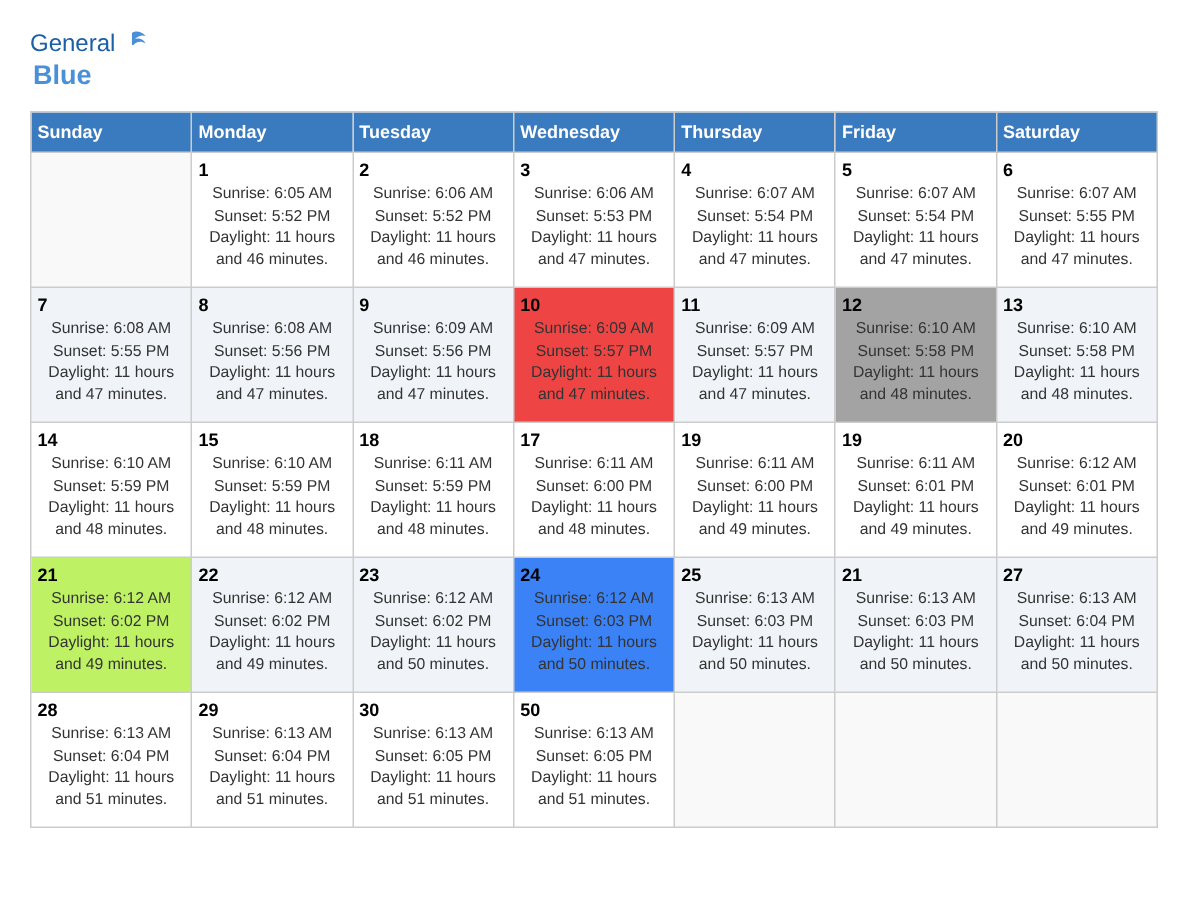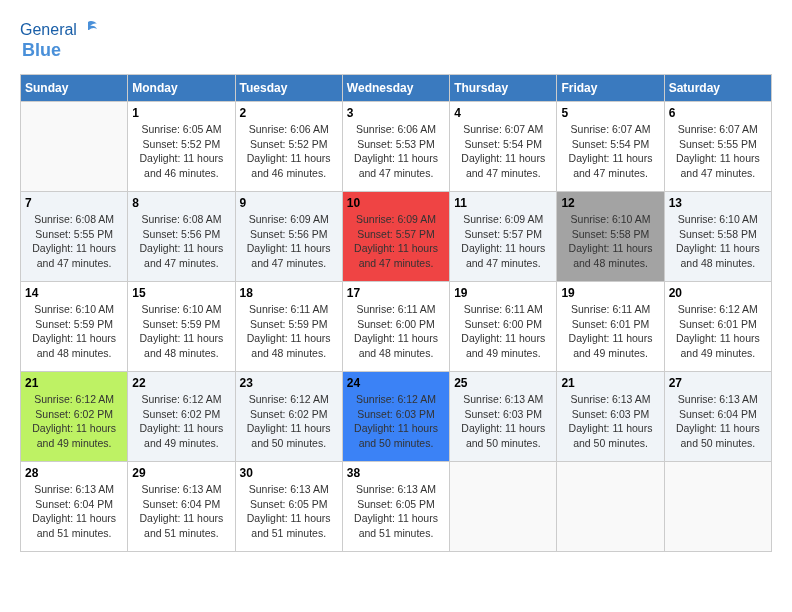--- a/index.html
+++ b/index.html
@@ -235,21 +235,21 @@
         </td>
         <td>
           <div class="day-number">29</div>
           <div class="day-info">Sunrise: 6:13 AM<br>Sunset: 6:04 PM<br>Daylight: 11 hours<br>and 51 minutes.</div>
         </td>
         <td>
           <div class="day-number">30</div>
           <div class="day-info">Sunrise: 6:13 AM<br>Sunset: 6:05 PM<br>Daylight: 11 hours<br>and 51 minutes.</div>
         </td>
         <td>
-          <div class="day-number">38</div>
+          <div class="day-number">50</div>
           <div class="day-info">Sunrise: 6:13 AM<br>Sunset: 6:05 PM<br>Daylight: 11 hours<br>and 51 minutes.</div>
         </td>
         <td class="empty-cell"></td>
         <td class="empty-cell"></td>
         <td class="empty-cell"></td>
       </tr>
     </tbody>
 </table>
 
 </body></html>

